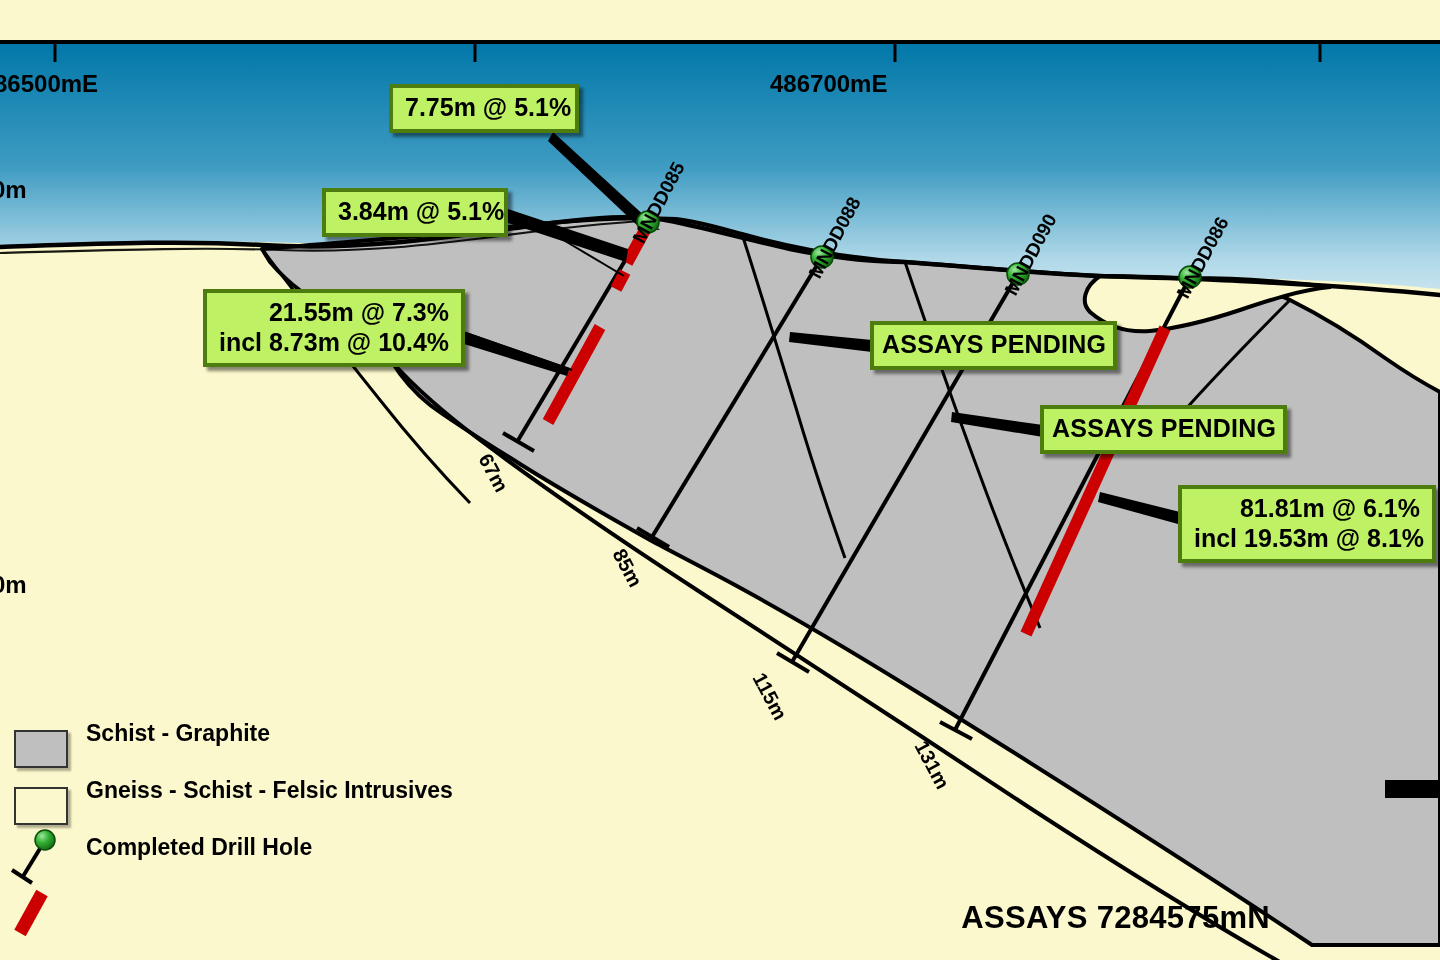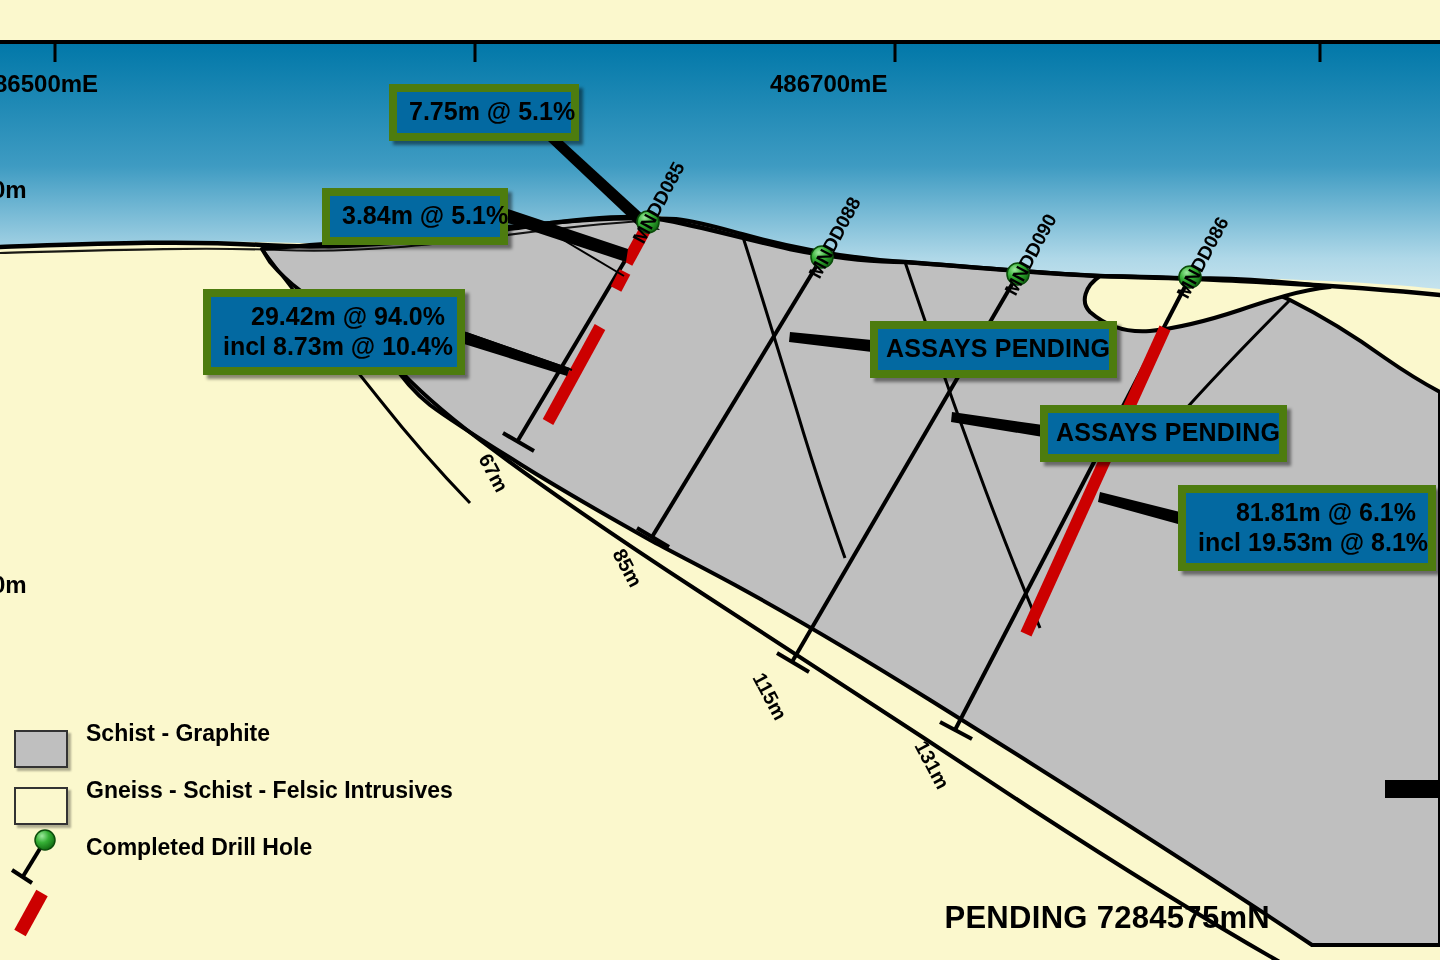--- a/index.html
+++ b/index.html
@@ -6,22 +6,22 @@
   html,body{ width:1440px; height:960px; overflow:hidden; background:#fbf8cd; }
   body{ font-family:"Liberation Sans", sans-serif; }
 
   #stage{ position:relative; width:1440px; height:960px; overflow:hidden;margin-top:40px; }
 
   #svgroot{ position:absolute; left:0; top:0; width:1440px; height:960px; }
 
   
   .callout{
     position:absolute;
-    background:#0369a1;
-    border:8px solid #4d7c0f;
+    background:#bef264;
+    border:4px solid #4d7c0f;
     box-shadow:4px 4px 3px rgba(0,0,0,.45);
     padding:5px 12px 6px 12px;
     font-weight:bold;
     color:#000;
     line-height:1.18;
     white-space:nowrap;
     z-index:40;
   }
   .callout .ln{ display:block; }
   .c-single{ font-size:25px; }
@@ -250,21 +250,21 @@
 
   <div class="callout c-single" style="left:389px; top:44px; width:190px;">
     <span class="ln">7.75m @ 5.1%</span>
   </div>
 
   <div class="callout c-single" style="left:322px; top:148px; width:186px;">
     <span class="ln">3.84m @ 5.1%</span>
   </div>
 
   <div class="callout c-double" style="left:203px; top:249px; width:262px;">
-    <span class="ln">29.42m @ 94.0%</span>
+    <span class="ln">21.55m @ 7.3%</span>
     <span class="ln">incl 8.73m @ 10.4%</span>
   </div>
 
   <div class="callout c-pending" style="left:870px; top:281px; width:247px;">
     <span class="ln">ASSAYS PENDING</span>
   </div>
 
   <div class="callout c-pending" style="left:1040px; top:365px; width:247px;">
     <span class="ln">ASSAYS PENDING</span>
   </div>
@@ -289,15 +289,15 @@
       <div class="leg-txt">Gneiss - Schist - Felsic Intrusives</div>
     </div>
 
     <div class="leg-row">
       <div class="leg-sw"></div>
       <div class="leg-txt">Completed Drill Hole</div>
     </div>
 
   </div>
 
-  <div id="sectiontitle">PENDING 7284575mN</div>
+  <div id="sectiontitle">ASSAYS 7284575mN</div>
 
 </div>
 
 </body></html>

